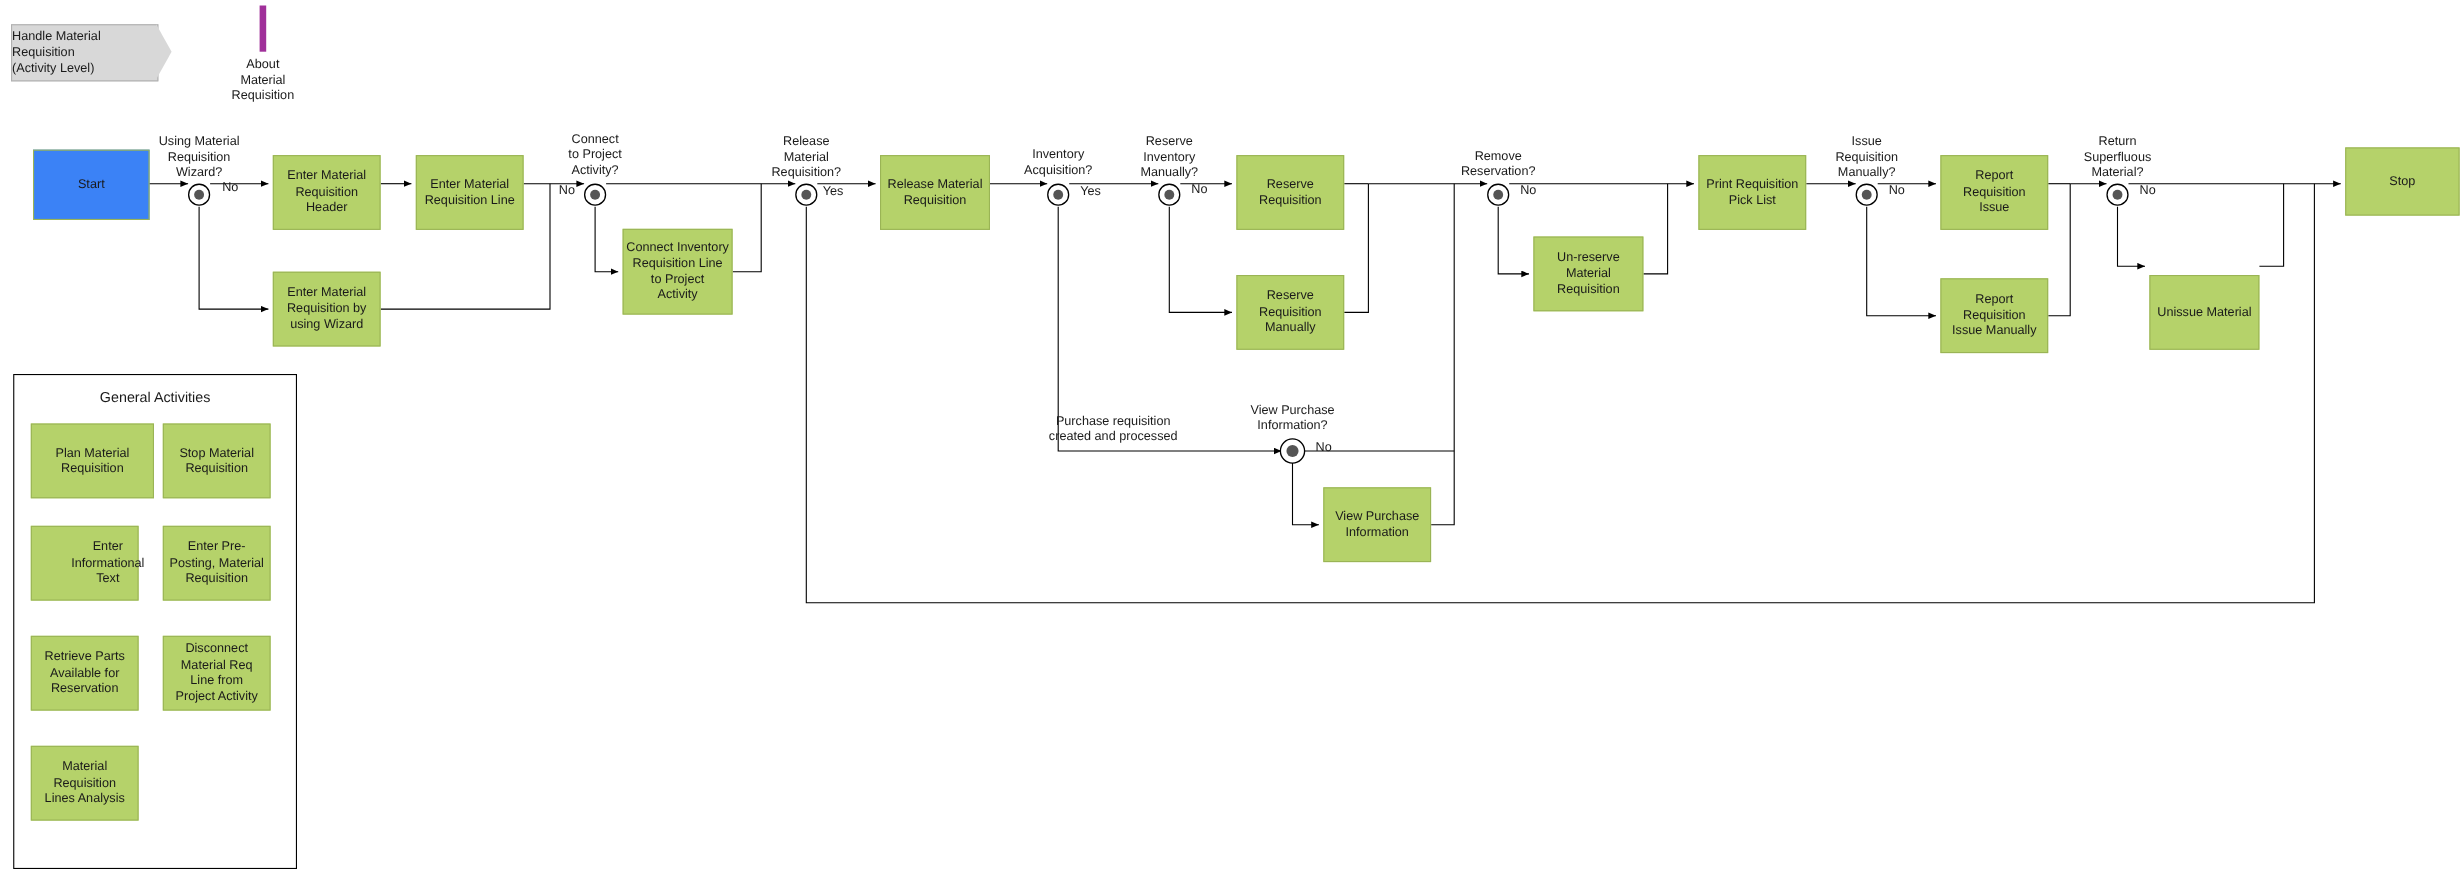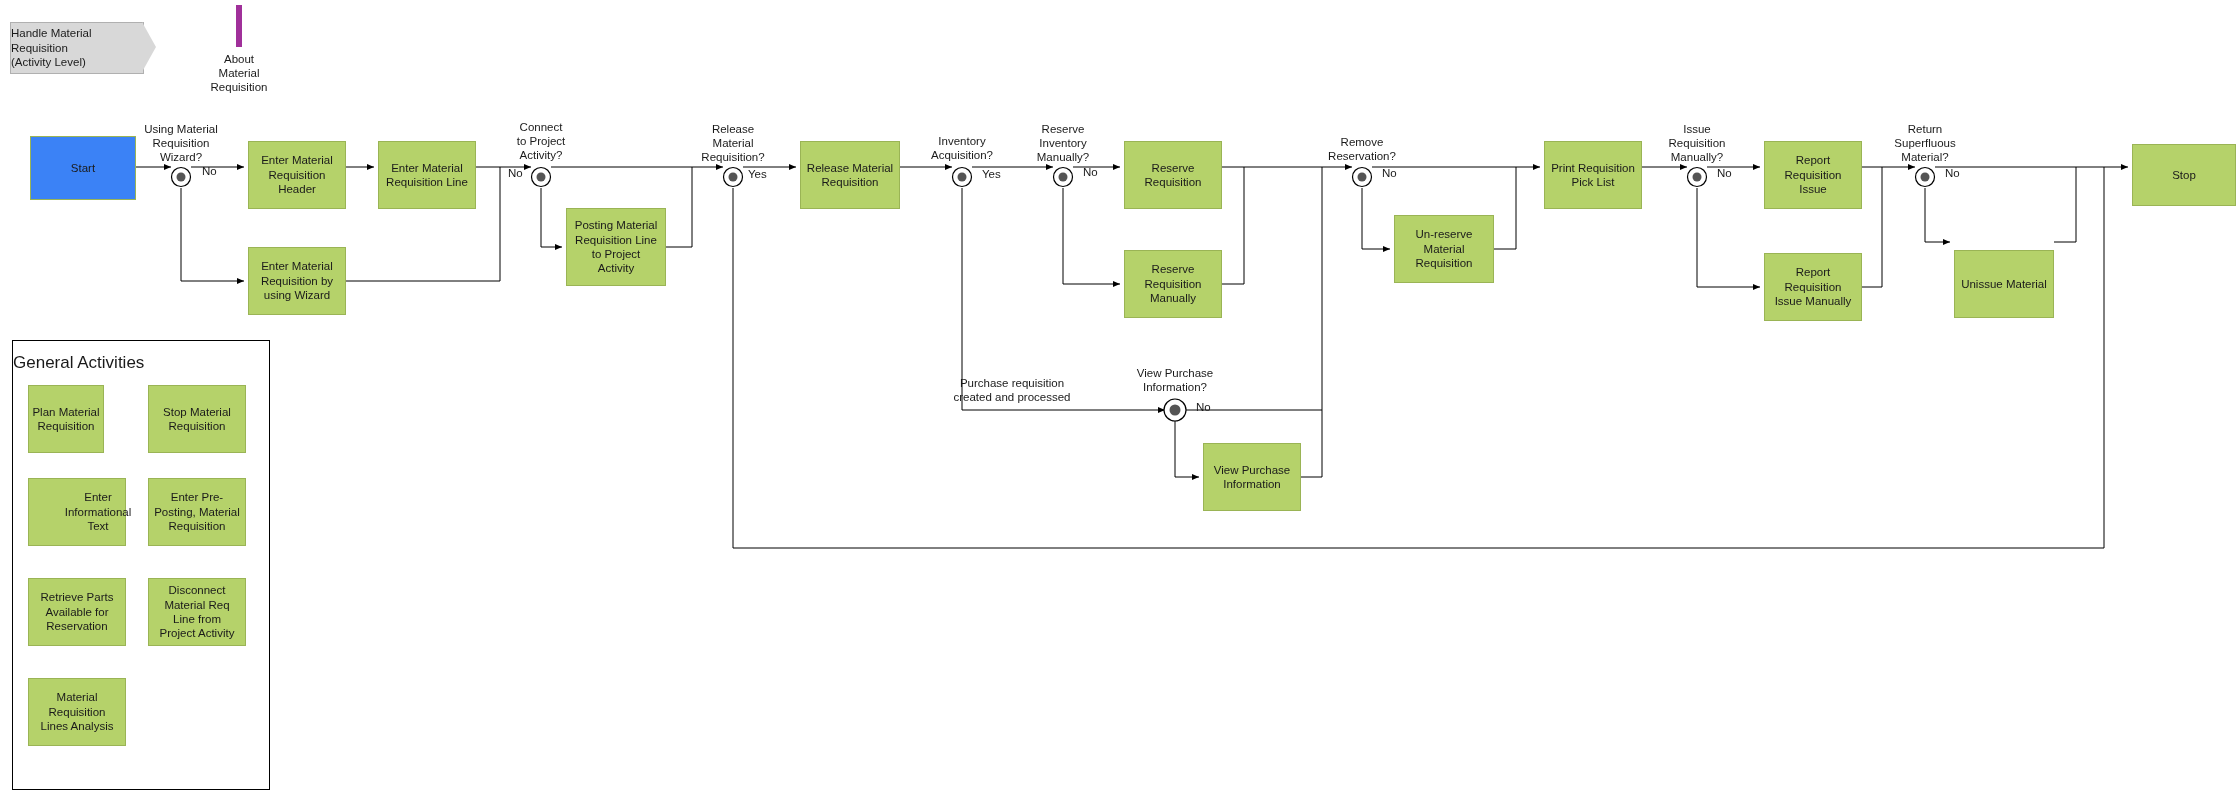--- a/index.html
+++ b/index.html
@@ -8,21 +8,21 @@
   .node{position:absolute;background:#b5d26a;border:1px solid #9ab455;box-sizing:border-box;
         display:flex;align-items:center;justify-content:center;text-align:center;
         font-size:11.5px;color:#1a1a1a;line-height:1.25;padding:2px;}
   .node span{display:block;white-space:pre-line;}
   .startnode{position:absolute;background:#d8d8d8;border:1px solid #b0b0b0;
         display:flex;align-items:center;justify-content:center;
         font-size:11.5px;color:#1a1a1a;line-height:1.25;}
   .lbl{position:absolute;font-size:11.5px;color:#1a1a1a;text-align:center;line-height:1.22;white-space:pre-line;}
   .lbl.left{text-align:left;}
   .grp{position:absolute;border:1px solid #000;background:#fff;box-sizing:border-box;}
-  .grptitle{position:absolute;font-size:17px;color:#1a1a1a;width:100%;}
+  .grptitle{position:absolute;font-size:13px;color:#1a1a1a;text-align:center;width:100%;}
   svg.lines{position:absolute;left:0;top:0;width:2240px;height:800px;pointer-events:none;}
 </style>
 </head>
 <body>
 
 <div id="canvas">
 
   <svg class="lines" viewBox="0 0 2240 800">
     <defs>
       <marker id="ah" markerWidth="8" markerHeight="8" refX="7" refY="3" orient="auto" markerUnits="strokeWidth">
@@ -202,21 +202,21 @@
   <div class="node" style="left:378px;top:141px;width:98px;height:68px;">
     <span>Enter Material
 Requisition Line</span>
   </div>
   <div class="node" style="left:248px;top:247px;width:98px;height:68px;">
     <span>Enter Material
 Requisition by
 using Wizard</span>
   </div>
   <div class="node" style="left:566px;top:208px;width:100px;height:78px;">
-    <span>Posting Material
+    <span>Connect Inventory
 Requisition Line
 to Project
 Activity</span>
   </div>
   <div class="node" style="left:800px;top:141px;width:100px;height:68px;">
     <span>Release Material
 Requisition</span>
   </div>
   <div class="node" style="left:1124px;top:141px;width:98px;height:68px;">
     <span>Reserve
@@ -246,28 +246,28 @@
 Issue</span>
   </div>
   <div class="node" style="left:1764px;top:253px;width:98px;height:68px;">
     <span>Report
 Requisition
 Issue Manually</span>
   </div>
   <div class="node" style="left:1954px;top:208px;width:100px;height:68px;margin-top:42px;">
     <span>Unissue Material</span>
   </div>
-  <div class="node" style="left:2132px;top:144px;width:104px;height:62px;">
+  <div class="node" style="left:2132px;top:134px;width:104px;height:62px;">
     <span>Stop</span>
   </div>
 
   <div class="grp" style="left:12px;top:340px;width:258px;height:450px;">
     <div class="grptitle" style="left:0;top:12px;">General Activities</div>
   </div>
-  <div class="node" style="left:28px;top:385px;width:76px;height:68px;">
+  <div class="node" style="left:28px;top:385px;width:112px;height:68px;">
     <span>Plan Material
 Requisition</span>
   </div>
   <div class="node" style="left:148px;top:385px;width:98px;height:68px;">
     <span>Stop Material
 Requisition</span>
   </div>
   <div class="node" style="left:28px;top:478px;width:98px;height:68px;padding-left:44px;">
     <span>Enter
 Informational

